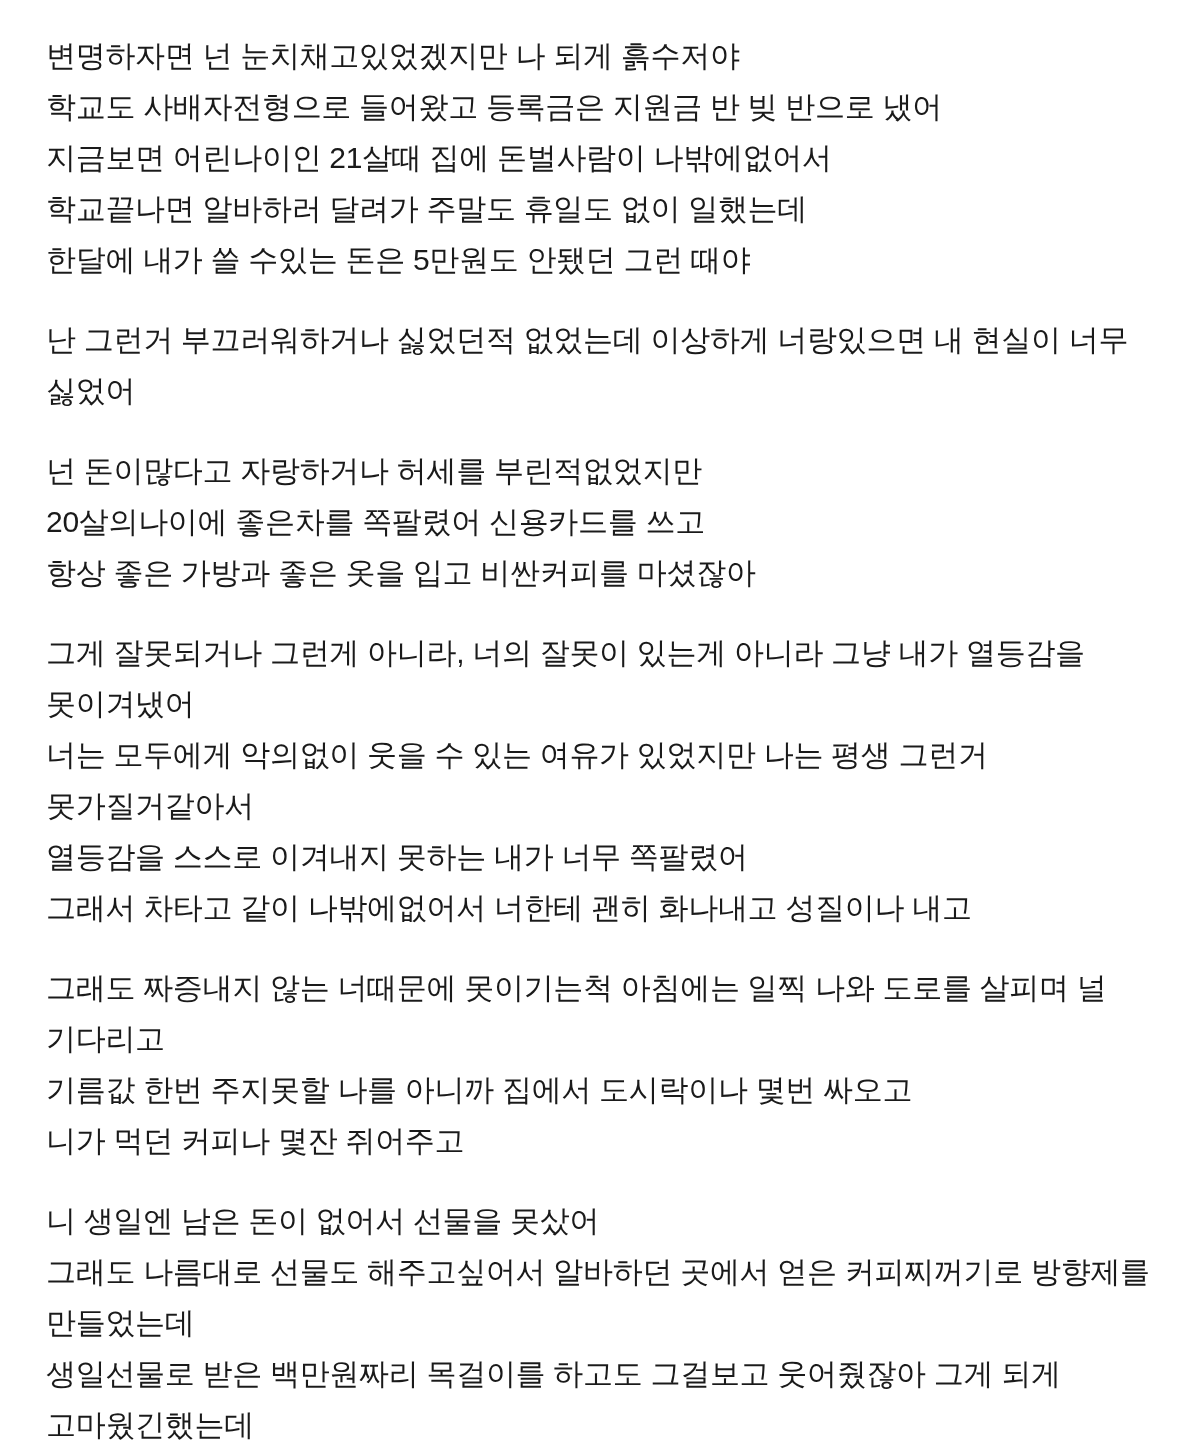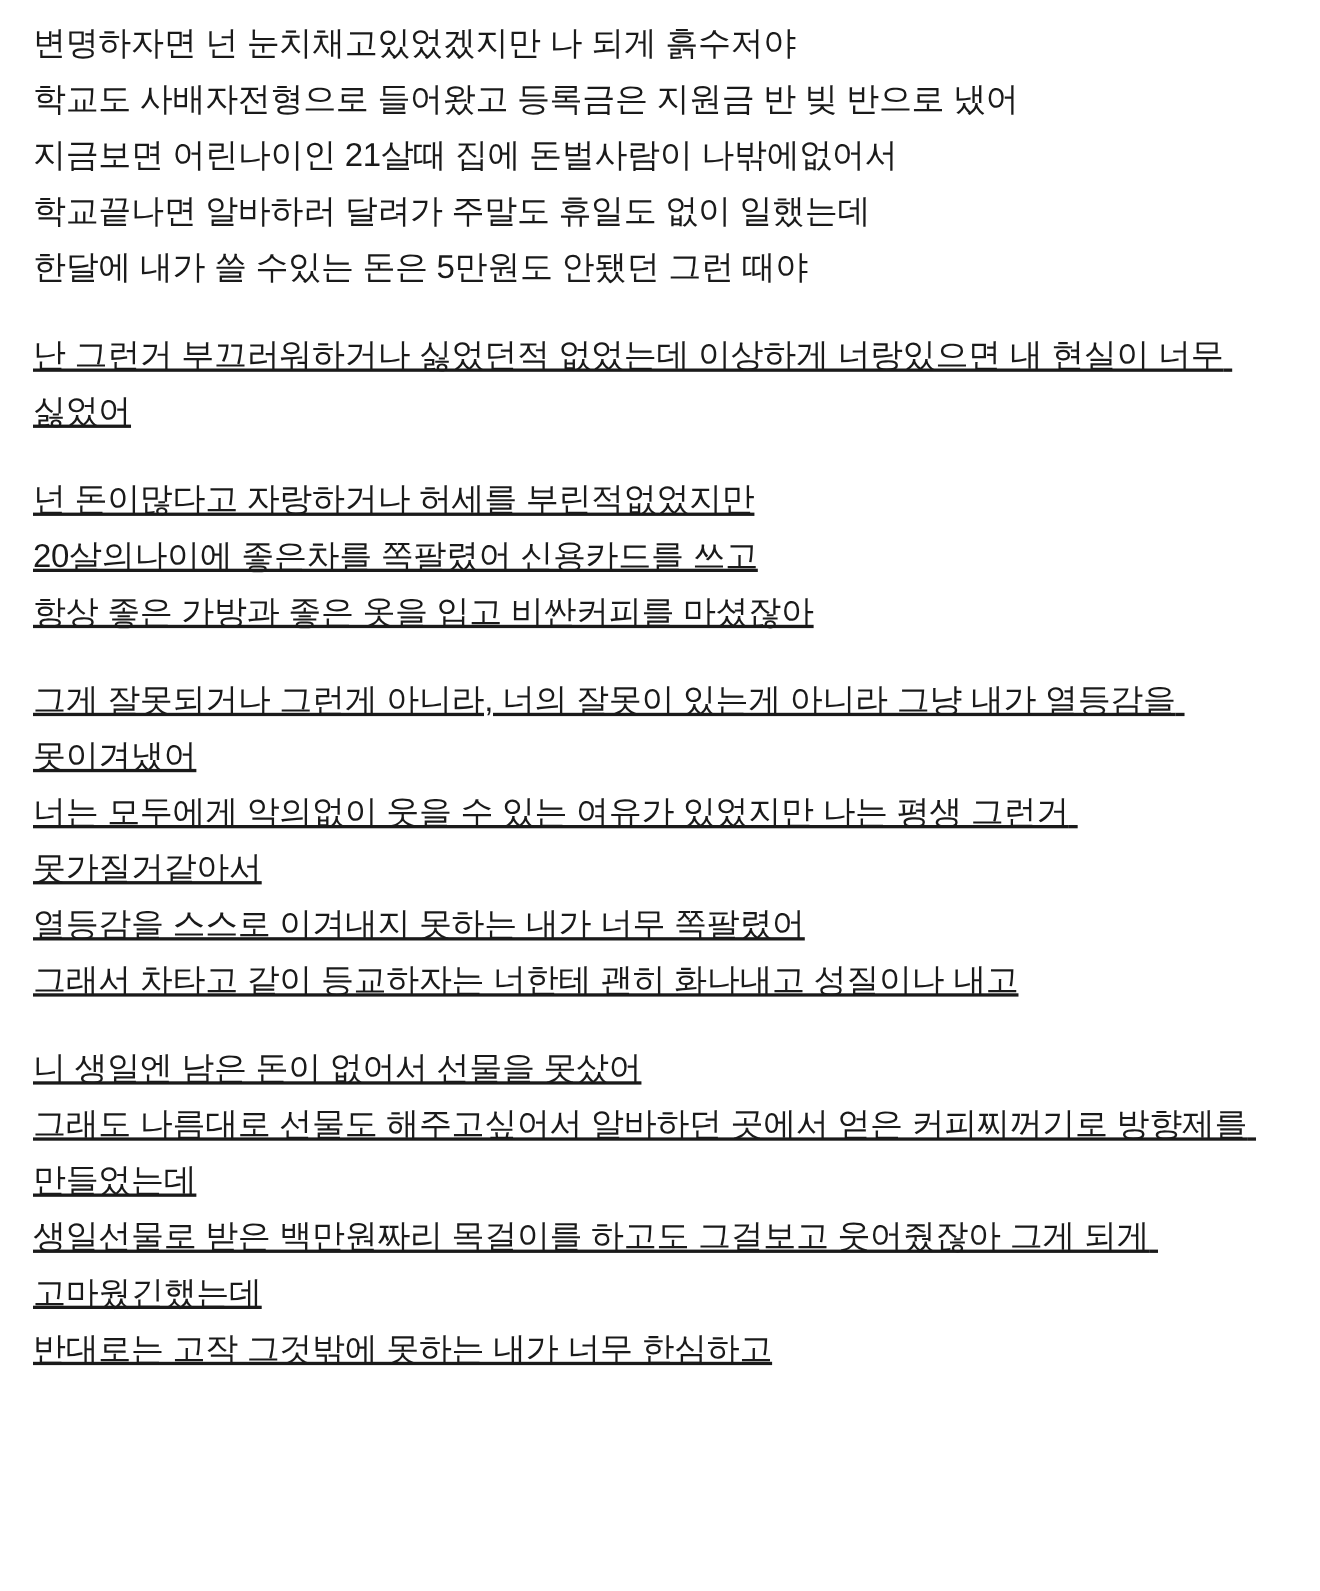--- a/index.html
+++ b/index.html
@@ -19,41 +19,43 @@
     background: #ffffff;
     box-sizing: border-box;
     padding: 14px 30px 0 30px;
   }
   .para {
     font-size: 30px;
     line-height: 51px;
     letter-spacing: -0.3px;
     word-break: keep-all;
     white-space: pre-wrap;
-    margin: 0;
+    margin: 16px;
   }
   .para + .para {
     margin-top: 29px;
-    text-decoration: underline;
   }
 </style>
 </head>
 <body>
 
 <div class="page">
   <p class="para">변명하자면 넌 눈치채고있었겠지만 나 되게 흙수저야
 학교도 사배자전형으로 들어왔고 등록금은 지원금 반 빚 반으로 냈어
 지금보면 어린나이인 21살때 집에 돈벌사람이 나밖에없어서
 학교끝나면 알바하러 달려가 주말도 휴일도 없이 일했는데
 한달에 내가 쓸 수있는 돈은 5만원도 안됐던 그런 때야</p>
   <p class="para">난 그런거 부끄러워하거나 싫었던적 없었는데 이상하게 너랑있으면 내 현실이 너무 싫었어</p>
   <p class="para">넌 돈이많다고 자랑하거나 허세를 부린적없었지만
 20살의나이에 좋은차를 쪽팔렸어 신용카드를 쓰고
 항상 좋은 가방과 좋은 옷을 입고 비싼커피를 마셨잖아</p>
   <p class="para">그게 잘못되거나 그런게 아니라, 너의 잘못이 있는게 아니라 그냥 내가 열등감을 못이겨냈어
 너는 모두에게 악의없이 웃을 수 있는 여유가 있었지만 나는 평생 그런거 못가질거같아서
 열등감을 스스로 이겨내지 못하는 내가 너무 쪽팔렸어
-그래서 차타고 같이 등교하자는 너한테 괜히 화나내고 성질이나 내고</p>
+그래서 차타고 같이 나밖에없어서 너한테 괜히 화나내고 성질이나 내고</p>
+  <p class="para">그래도 짜증내지 않는 너때문에 못이기는척 아침에는 일찍 나와 도로를 살피며 널 기다리고
+기름값 한번 주지못할 나를 아니까 집에서 도시락이나 몇번 싸오고
+니가 먹던 커피나 몇잔 쥐어주고</p>
   <p class="para">니 생일엔 남은 돈이 없어서 선물을 못샀어
 그래도 나름대로 선물도 해주고싶어서 알바하던 곳에서 얻은 커피찌꺼기로 방향제를 만들었는데
 생일선물로 받은 백만원짜리 목걸이를 하고도 그걸보고 웃어줬잖아 그게 되게 고마웠긴했는데
 반대로는 고작 그것밖에 못하는 내가 너무 한심하고</p>
 </div>
 
 </body></html>

